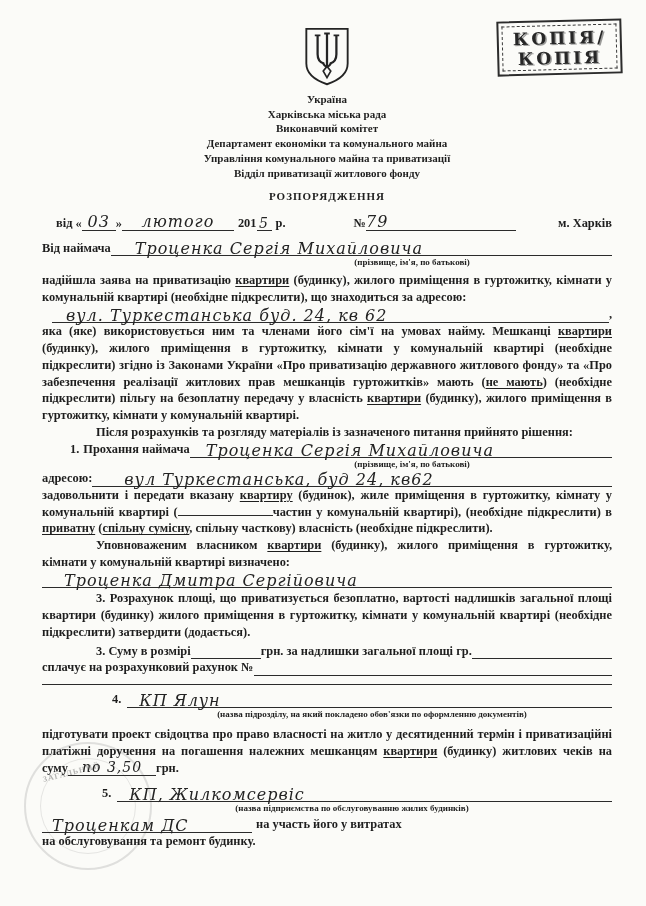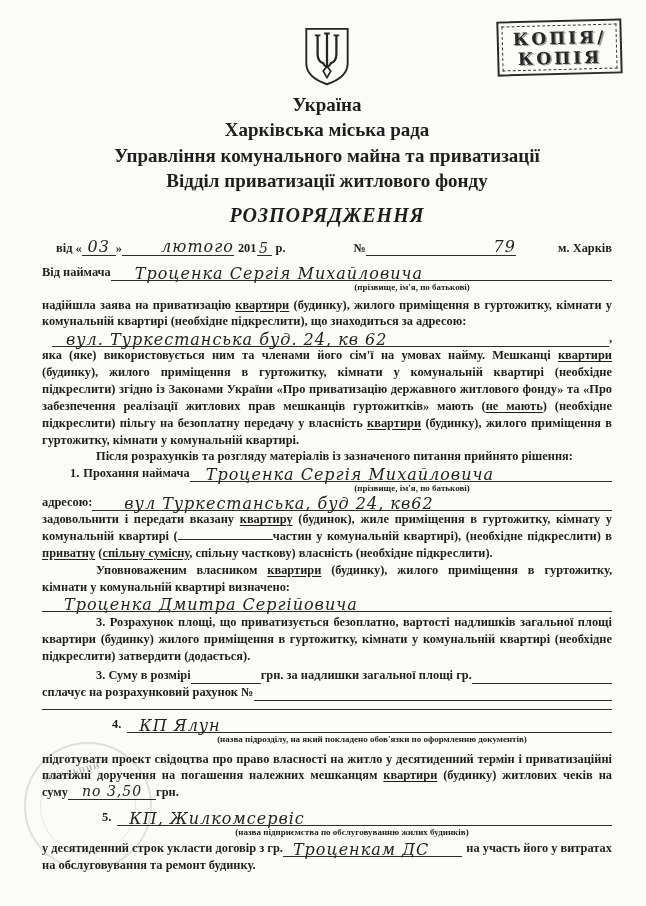--- a/index.html
+++ b/index.html
@@ -2,22 +2,22 @@
 <html lang="uk"><head>
 <meta charset="utf-8">
 <style>
   html,body{margin:0;padding:0;background:#e8e8e6;}
   .page{width:646px;height:906px;background:#fbfbf8;position:relative;overflow:hidden;
         font-family:"Liberation Serif",serif;color:#1e1e1e;margin:0 auto;}
   .content{position:relative;z-index:1;padding:10px 34px 0 42px;}
 
   
   .center{text-align:center;}
-  .hdr{font-weight:bold;font-size:19px;line-height:1.34;}
-  .title{font-weight:bold;font-size:20px;letter-spacing:1px;margin-top:10px;font-style:italic;}
+  .hdr{font-weight:bold;font-size:11px;line-height:1.34;}
+  .title{font-weight:bold;font-size:11px;letter-spacing:1px;margin-top:10px;}
   .para{font-weight:bold;font-size:12.4px;line-height:1.36;text-align:justify;}
   .indent{text-indent:54px;}
   .caption{font-weight:bold;font-size:9px;text-align:center;line-height:1.2;margin-top:1px;}
   .u{text-decoration:underline;text-underline-offset:2px;}
 
   
   .hand{font-family:"DejaVu Serif",serif;font-style:italic;font-weight:normal;
         font-size:16px;letter-spacing:1px;color:#232323;white-space:nowrap;line-height:1;}
   .hand.small{font-size:14px;}
 
@@ -41,23 +41,23 @@
   .round-stamp{position:absolute;left:24px;top:742px;width:124px;height:124px;z-index:0;
       border:2px solid rgba(115,115,115,0.20);border-radius:50%;}
   .round-stamp .inner{position:absolute;left:14px;top:14px;right:14px;bottom:14px;
       border:1px solid rgba(115,115,115,0.16);border-radius:50%;}
   .round-stamp .rtext{position:absolute;top:24px;left:16px;transform:rotate(-14deg);
       font-size:8px;font-weight:bold;color:rgba(95,95,95,0.45);letter-spacing:1px;}
 
   .emblem{margin-top:16px;}
   .datebar{display:flex;align-items:flex-end;margin-top:12px;font-weight:bold;font-size:12.4px;}
   .dayfill{width:34px;border-bottom:1.2px solid #2b2b2b;text-align:center;}
-  .monthfill{width:112px;border-bottom:1.2px solid #2b2b2b;text-align:right;}
+  .monthfill{width:112px;border-bottom:1.2px solid #2b2b2b;text-align:center;}
   .yearfill{width:15px;border-bottom:1.2px solid #2b2b2b;text-align:center;}
-  .numfill{width:150px;border-bottom:1.2px solid #2b2b2b;text-align:right;}
+  .numfill{width:150px;border-bottom:1.2px solid #2b2b2b;text-align:left;}
   .mt2{margin-top:2px;} .mt4{margin-top:4px;} .mt6{margin-top:6px;} .mt8{margin-top:8px;}
 </style>
 </head>
 <body>
 
 <div class="page">
 
   <div class="round-stamp">
     <div class="inner"></div>
     <div class="rtext">ЗАГАЛЬНИЙ</div>
@@ -77,20 +77,22 @@
         <path d="M38 10 V30 C38 36 35 39 31 40" fill="none" stroke="#242424" stroke-width="2.4"></path>
         <path d="M28 8 V43" fill="none" stroke="#242424" stroke-width="2.4"></path>
         <path d="M15 10 h6 M25 8 h6 M35 10 h6" stroke="#242424" stroke-width="2"></path>
         <path d="M24 40 Q28 47 32 40" fill="none" stroke="#242424" stroke-width="2.2"></path>
         <path d="M28 43 L24 48 L28 55 L32 48 Z" fill="none" stroke="#242424" stroke-width="1.8"></path>
       </svg>
     </div>
 
     <div class="center hdr">Україна</div>
     <div class="center hdr">Харківська міська рада</div>
+    <div class="center hdr">Виконавчий комітет</div>
+    <div class="center hdr">Департамент економіки та комунального майна</div>
     <div class="center hdr">Управління комунального майна та приватизації</div>
     <div class="center hdr">Відділ приватизації житлового фонду</div>
 
     <div class="center title">РОЗПОРЯДЖЕННЯ</div>
 
     <div class="datebar">
       <span style="margin-left:14px">від «</span>
       <span class="dayfill hand">03</span>
       <span>»</span>
       <span class="monthfill hand">лютого</span>
@@ -174,21 +176,20 @@
 
     <div class="row mt8" style="padding-left:60px">
       <span>5.</span>
       <span class="fillline" style="margin-left:6px">
         <span class="hand" style="margin-left:12px">КП,  Жилкомсервіс</span>
       </span>
     </div>
     <div class="caption" style="margin-left:130px;width:360px">(назва підприємства по обслуговуванню жилих будинків)</div>
 
     <div class="row mt2">
-      <span>у десятиденний строк укласти договір з гр.</span>
       <span class="fillline" style="max-width:210px">
         <span class="hand" style="margin-left:10px">Троценкам ДС</span>
       </span>
       <span style="margin-left:4px">на участь його у витратах</span>
     </div>
     <div class="para">на обслуговування та ремонт будинку.</div>
 
   </div>
 </div>
 

